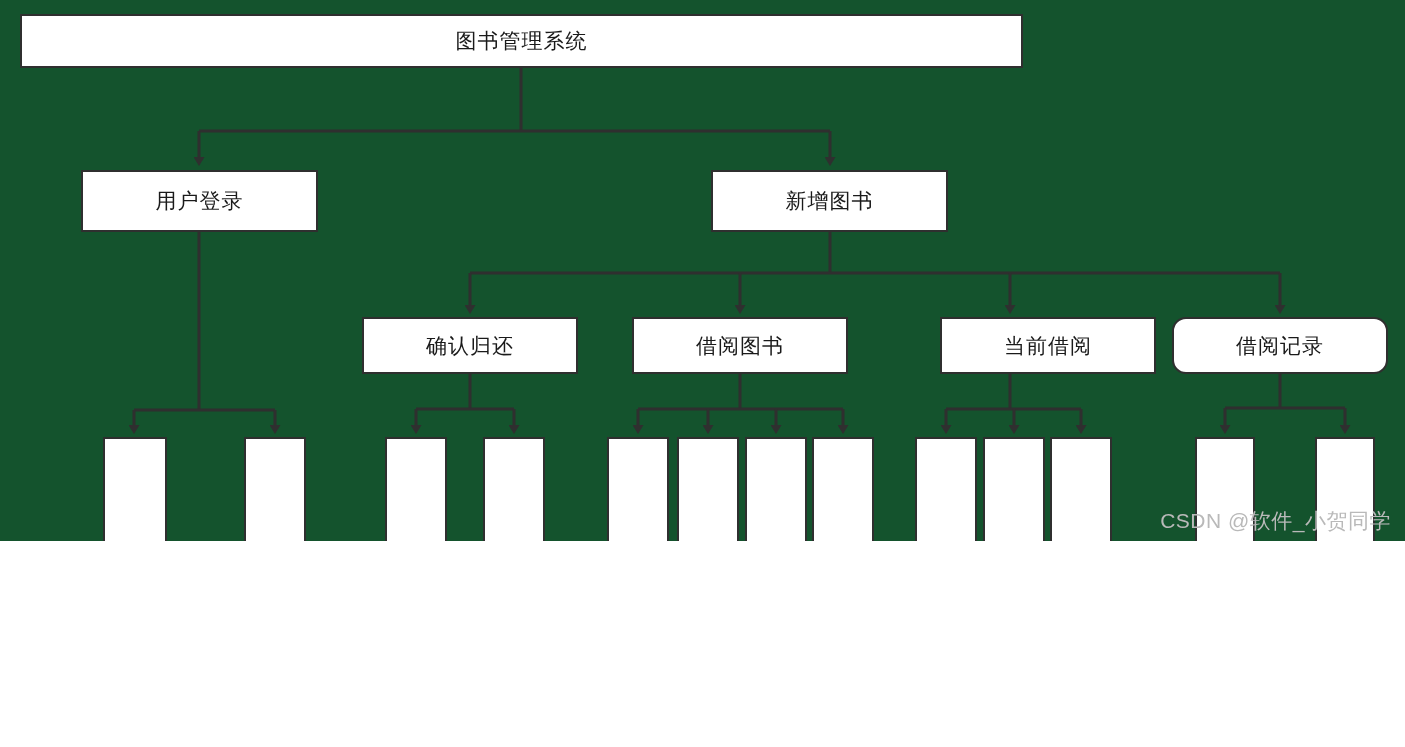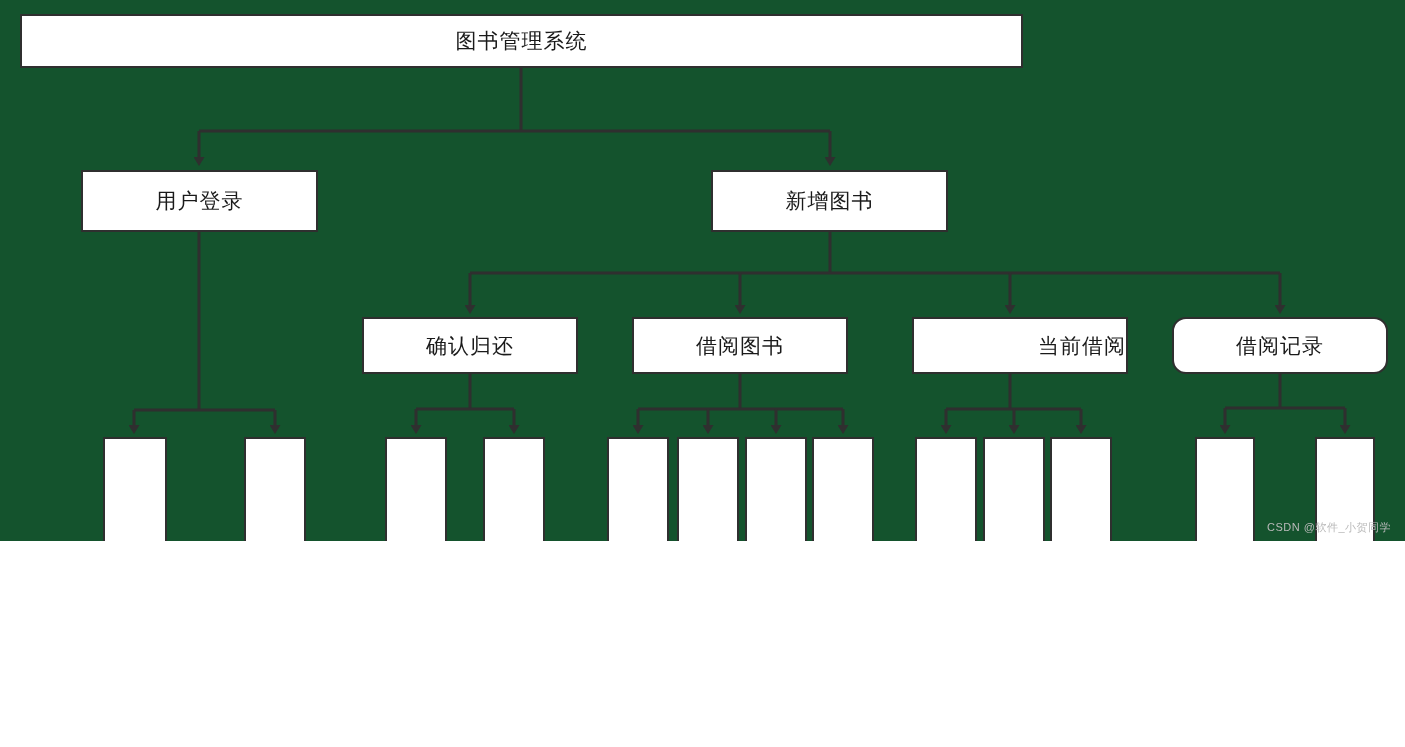--- a/index.html
+++ b/index.html
@@ -53,21 +53,21 @@
   }
   .node-v.tall {
     padding-top: 4px;
     font-size: 26px;
     letter-spacing: 1px;
   }
   .watermark {
     position: absolute;
     right: 14px;
     bottom: 6px;
-    font-size: 11px;
+    font-size: 21px;
     color: #b9b9b9;
     letter-spacing: 0.5px;
     white-space: nowrap;
   }
 </style>
 </head>
 <body>
 
 <div id="canvas">
 
@@ -131,21 +131,21 @@
   <div class="node node-h" style="left:711px;top:170px;width:237px;height:62px;">
     <span>新增图书</span>
   </div>
 
   <div class="node node-h" style="left:362px;top:317px;width:216px;height:57px;">
     <span>确认归还</span>
   </div>
   <div class="node node-h" style="left:632px;top:317px;width:216px;height:57px;">
     <span>借阅图书</span>
   </div>
-  <div class="node node-h" style="left:912px;top:317px;width:216px;height:57px;justify-content:flex-end;">
+  <div class="node node-h" style="left:940px;top:317px;width:216px;height:57px;">
     <span>当前借阅</span>
   </div>
   <div class="node node-h" style="left:1172px;top:317px;width:216px;height:57px;border-radius:14px;">
     <span>借阅记录</span>
   </div>
 
   <div class="node node-v" style="left:103px;top:437px;width:64px;height:297px;">
     <span>用户登录</span>
   </div>
   <div class="node node-v" style="left:244px;top:437px;width:62px;height:297px;">

